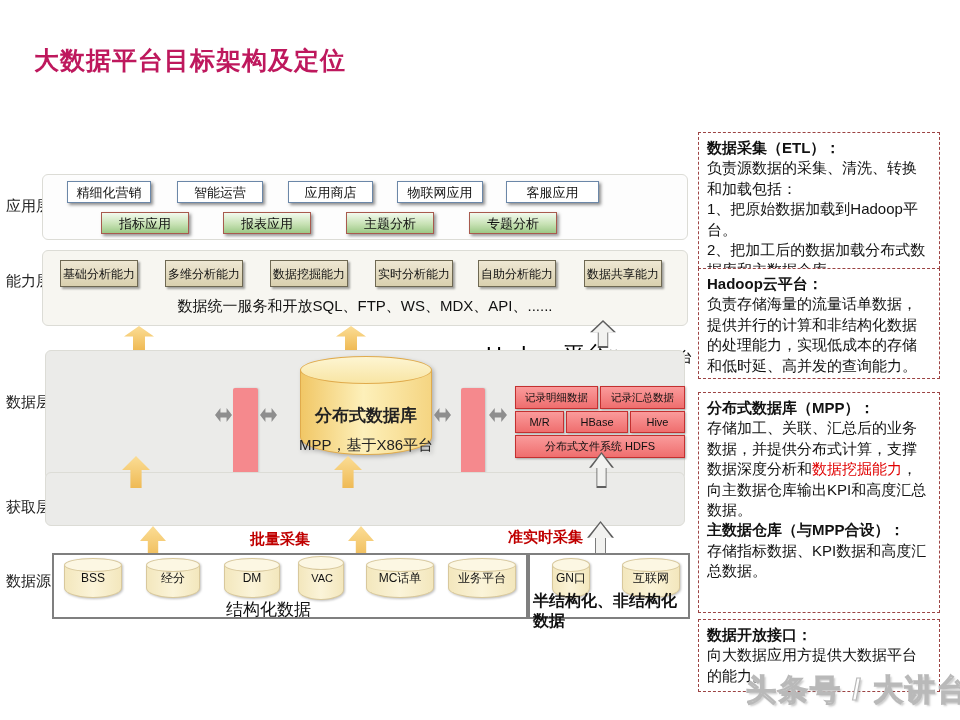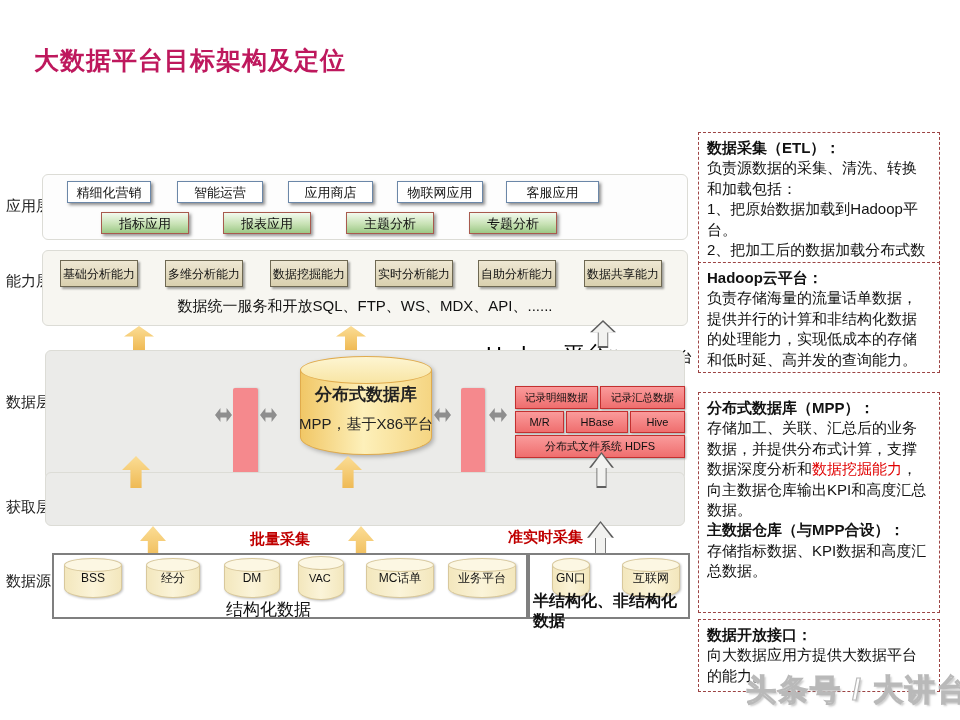--- a/index.html
+++ b/index.html
@@ -47,30 +47,30 @@
 
   
   .cyl { position:absolute; filter:drop-shadow(2px 2px 2px rgba(0,0,0,.25)); }
   .cyl .c-body { position:absolute; left:0; right:0; top:14px; bottom:0; box-sizing:border-box;
         background:linear-gradient(90deg,#f1c766 0%,#fdf0ba 48%,#f5d582 100%);
         border:1px solid #e0ab4c; border-top:none;
         border-radius:0 0 50% 50% / 0 0 18px 18px; }
   .cyl .c-top { position:absolute; left:0; right:0; top:0; height:28px; box-sizing:border-box;
         background:linear-gradient(180deg,#fdf5d2,#f8e5a4); border:1px solid #e0ab4c; border-radius:50%; }
   .cyl .c-label-wrap { position:absolute; inset:0; display:flex; flex-direction:column;
-        align-items:center; justify-content:center; text-align:center; z-index:2; }
+        align-items:center; justify-content:flex-end; text-align:center; z-index:2; }
 
   .scyl { position:absolute; filter:drop-shadow(1px 1px 1px rgba(0,0,0,.25)); }
   .scyl .c-body { position:absolute; left:0; right:0; top:7px; bottom:0; box-sizing:border-box;
         background:linear-gradient(90deg,#f3e7bd,#fbf4d9 50%,#f3e7bd);
         border:1px solid #d8c89c; border-top:none; border-radius:0 0 50% 50% / 0 0 10px 10px; }
   .scyl .c-top { position:absolute; left:0; right:0; top:0; height:14px; box-sizing:border-box;
         background:#fcf7e3; border:1px solid #d8c89c; border-radius:50%; }
   .scyl .c-label-wrap { position:absolute; inset:0; display:flex; align-items:center;
-        justify-content:center; text-align:left; z-index:2; font-size:12px; color:#111; }
+        justify-content:center; text-align:right; z-index:2; font-size:12px; color:#111; }
 
   .hd-box { position:absolute; box-sizing:border-box; display:flex; align-items:center; justify-content:center;
         background:linear-gradient(180deg,#fa9b9b 0%,#ef6e6e 100%);
         border:1px solid #c33030; color:#111; box-shadow:1px 1px 2px rgba(0,0,0,.3); }
 
   .hadoop-title { position:absolute; left:486px; top:340px; font-size:22px; color:#000; }
   .hadoop-sub   { position:absolute; left:606px; top:348px; font-size:15px; color:#000; }
 
   .etl-bar { position:absolute; left:62px; top:488px; width:618px; height:30px; box-sizing:border-box;
         background:#f18285; border:1px dashed #fbcaca; display:flex; align-items:center; justify-content:center;
@@ -226,21 +226,21 @@
   <div class="src-label" style="left:226px;top:598px">结构化数据</div>
   <div class="src-label-bold" style="left:533px;top:591px;width:150px">半结构化、非结构化数据</div>
 
   <div class="note" style="top:132px;height:137px">
     <span class="nt">数据采集（ETL）：</span>
     <div>负责源数据的采集、清洗、转换和加载包括：</div>
     <div>1、把原始数据加载到Hadoop平台。</div>
     <div>2、把加工后的数据加载分布式数据库和主数据仓库</div>
   </div>
 
-  <div class="note" style="top:262px;height:111px">
+  <div class="note" style="top:268px;height:111px">
     <span class="nt">Hadoop云平台：</span>
     <div>负责存储海量的流量话单数据，提供并行的计算和非结构化数据的处理能力，实现低成本的存储和低时延、高并发的查询能力。</div>
   </div>
 
   <div class="note" style="top:392px;height:221px">
     <div class="nt">分布式数据库（MPP）：</div>
     <div><span>存储加工、关联、汇总后的业务数据，并提供分布式计算，支撑数据深度分析和</span><span class="hl-red">数据挖掘能力</span><span>，向主数据仓库输出KPI和高度汇总数据。</span></div>
     <div class="nt">主数据仓库（与MPP合设）：</div>
     <div>存储指标数据、KPI数据和高度汇总数据。</div>
   </div>

